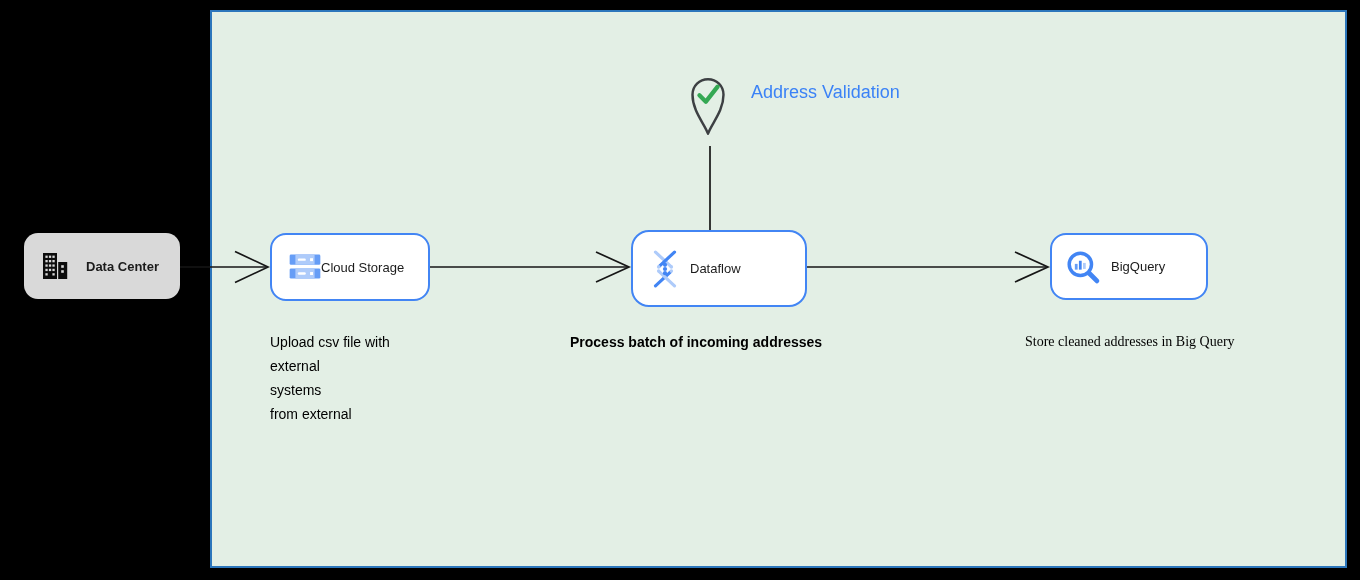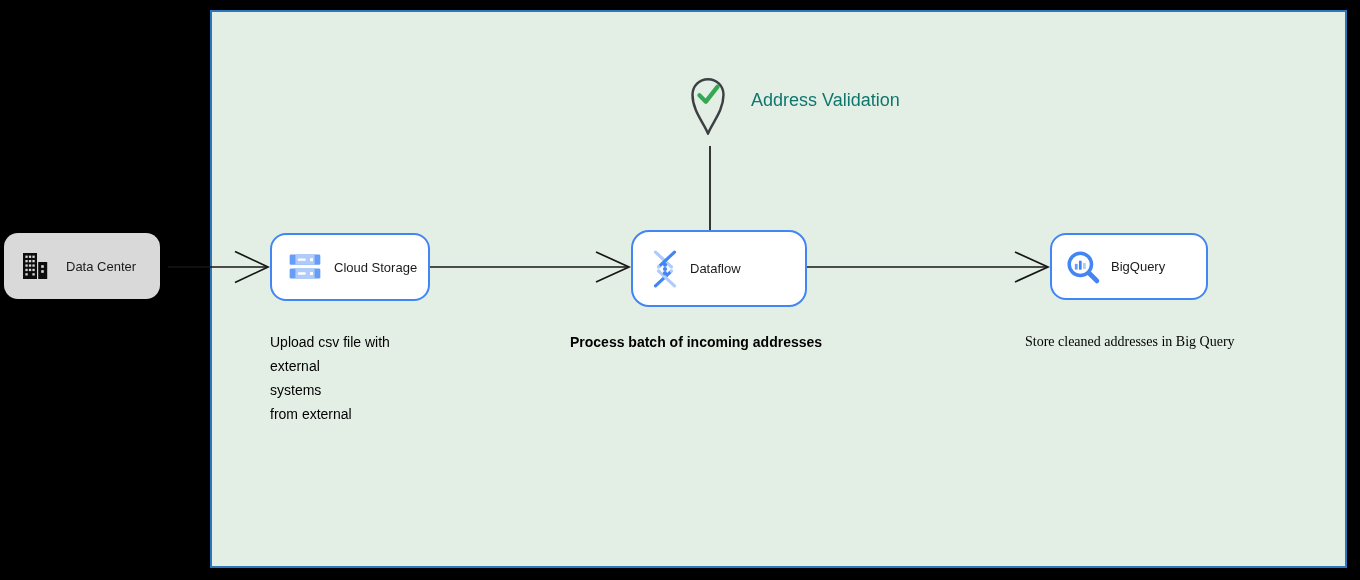--- a/index.html
+++ b/index.html
@@ -19,47 +19,47 @@
   }
 
   .connectors {
     position:absolute; left:0; top:0;
     stroke: var(--connector, #161616);
     stroke-width:1.7; fill:none;
     pointer-events:none;
   }
 
   .dc-box {
-    position:absolute; left:4px; top:233px;
+    position:absolute; left:24px; top:233px;
     width:156px; height:66px; box-sizing:border-box;
     background: var(--data-center-fill, #d9d9d9);
     border-radius:14px;
-    display:flex; align-items:center; padding-left:16px; gap:16px;
+    display:flex; align-items:center; padding-left:16px; gap:16px;font-weight:bold;
   }
 
   .node {
     position:absolute; box-sizing:border-box;
     background:#fff;
     border:2px solid var(--node-border, #4285f4);
     border-radius:16px;
     display:flex; align-items:center;
   }
-  .node-cs { left:270px; top:233px; width:160px; height:68px; padding-left:17px; gap:13px; }
+  .node-cs { left:270px; top:233px; width:160px; height:68px; padding-left:17px; }
   .node-df { left:631px; top:230px; width:176px; height:77px; padding-left:15px; gap:8px; border-radius:18px; }
   .node-bq { left:1050px; top:233px; width:158px; height:67px; padding-left:13px; gap:10px; }
 
   .node-label, .dc-label { font-size:13px; color:#1b1b1b; white-space:nowrap; }
 
   .caption { position:absolute; font-size:14px; line-height:24px; color:#000; white-space:nowrap; }
   .caption-cs { left:270px; top:330px; }
   .caption-df { left:570px; top:330px;font-weight:bold; }
   .caption-bq { left:1025px; top:330px;font-family:Liberation Serif, serif; }
 
   .pin { position:absolute; left:687px; top:76px; }
-  .annotation-text { position:absolute; left:751px; top:88px; font-size:18px; line-height:24px; color:#0f766e; }
+  .annotation-text { position:absolute; left:751px; top:80px; font-size:18px; line-height:24px; color:#3b82f6; }
 
   svg { display:block; }
 </style>
 </head>
 <body>
 
 <div class="canvas">
 
   <div class="panel"></div>
 

